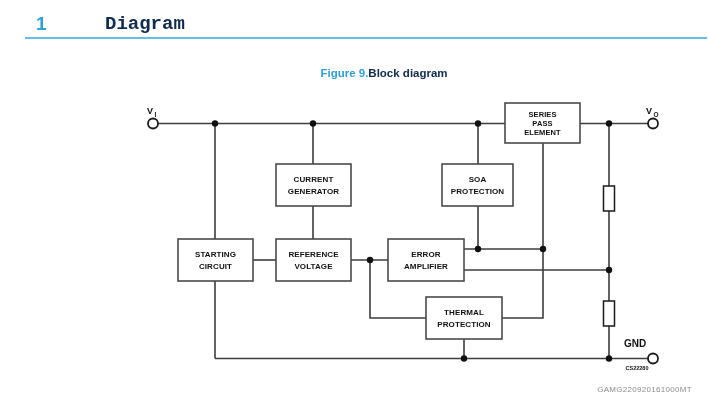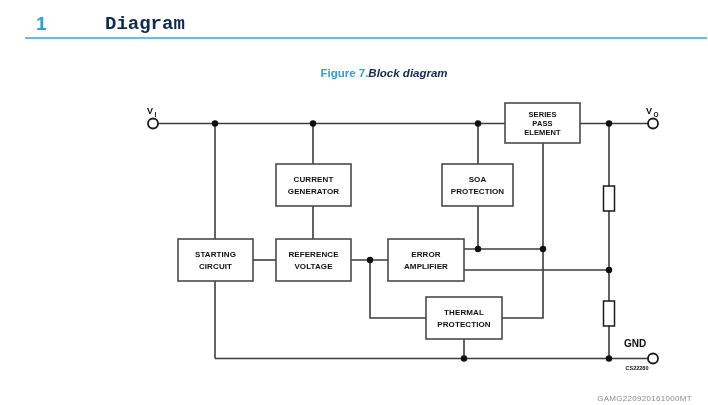--- a/index.html
+++ b/index.html
@@ -17,23 +17,23 @@
   }
   .header-rule{
     position:absolute;left:25px;top:37px;width:682px;height:2px;
     background:#66bee6;
   }
   .figure-caption{
     position:absolute;left:384px;top:67px;transform:translateX(-50%);
     white-space:nowrap;font-size:11.5px;font-weight:bold;
   }
   .figure-caption .fig-label{color:#2f9fd8;}
-  .figure-caption .fig-title{color:#0f2b4e;margin-left:0;font-style:italic;}
+  .figure-caption .fig-title{color:#0f2b4e;margin-left:0;}
   .footer-code{
-    position:absolute;right:16px;top:394px;
+    position:absolute;right:16px;top:385px;
     font-size:8px;color:#8c8c8c;letter-spacing:0.3px;
   }
   svg{position:absolute;left:0;top:0;}
   .wire{stroke:#3d3d3d;stroke-width:1.6;fill:none;}
   .box{fill:#ffffff;stroke:#4a4a4a;stroke-width:1.6;}
   .dot{fill:#101010;stroke:none;}
   .term{fill:#ffffff;stroke:#1a1a1a;stroke-width:1.8;}
   .res{fill:#ffffff;stroke:#1a1a1a;stroke-width:1.5;}
   .blabel{
     font-family:"Liberation Sans", sans-serif;font-size:8px;font-weight:bold;
@@ -49,21 +49,21 @@
   }
 </style>
 </head>
 <body>
 
 <div class="section-num">1</div>
 <div class="section-title">Diagram</div>
 <div class="header-rule"></div>
 
 <div class="figure-caption">
-  <span class="fig-label">Figure 7.</span><span class="fig-title">Block diagram</span>
+  <span class="fig-label">Figure 9.</span><span class="fig-title">Block diagram</span>
 </div>
 
 <svg width="708" height="405" viewBox="0 0 708 405">
 
   <g>
     <path class="wire" d="M158 123.5 H505"></path>
     <path class="wire" d="M580 123.5 H648"></path>
     <path class="wire" d="M215 123.5 V239"></path>
     <path class="wire" d="M215 281 V358.5"></path>
     <path class="wire" d="M215 358.5 H648"></path>

